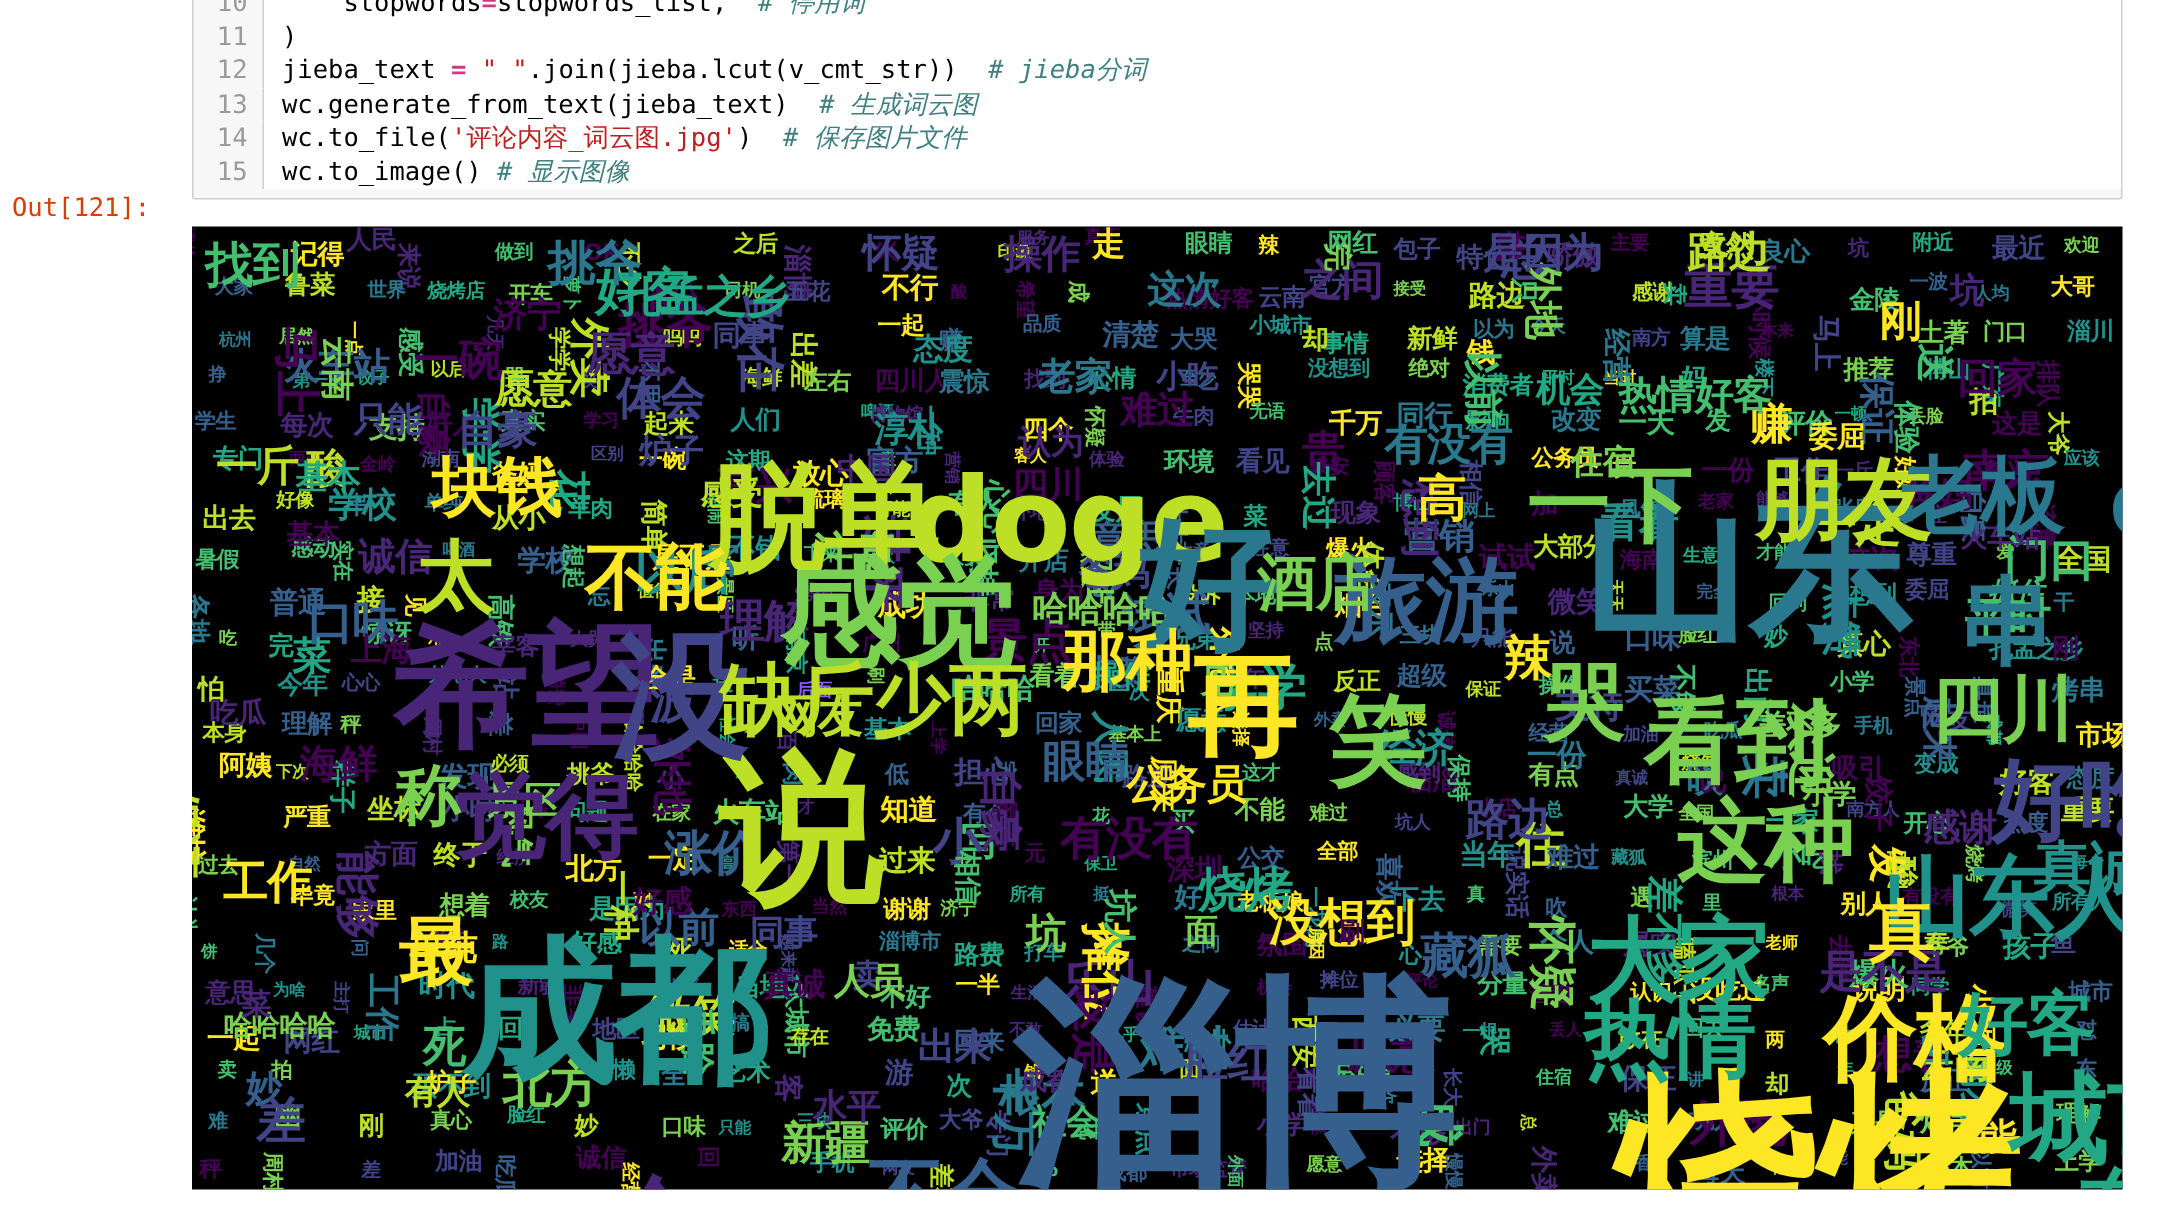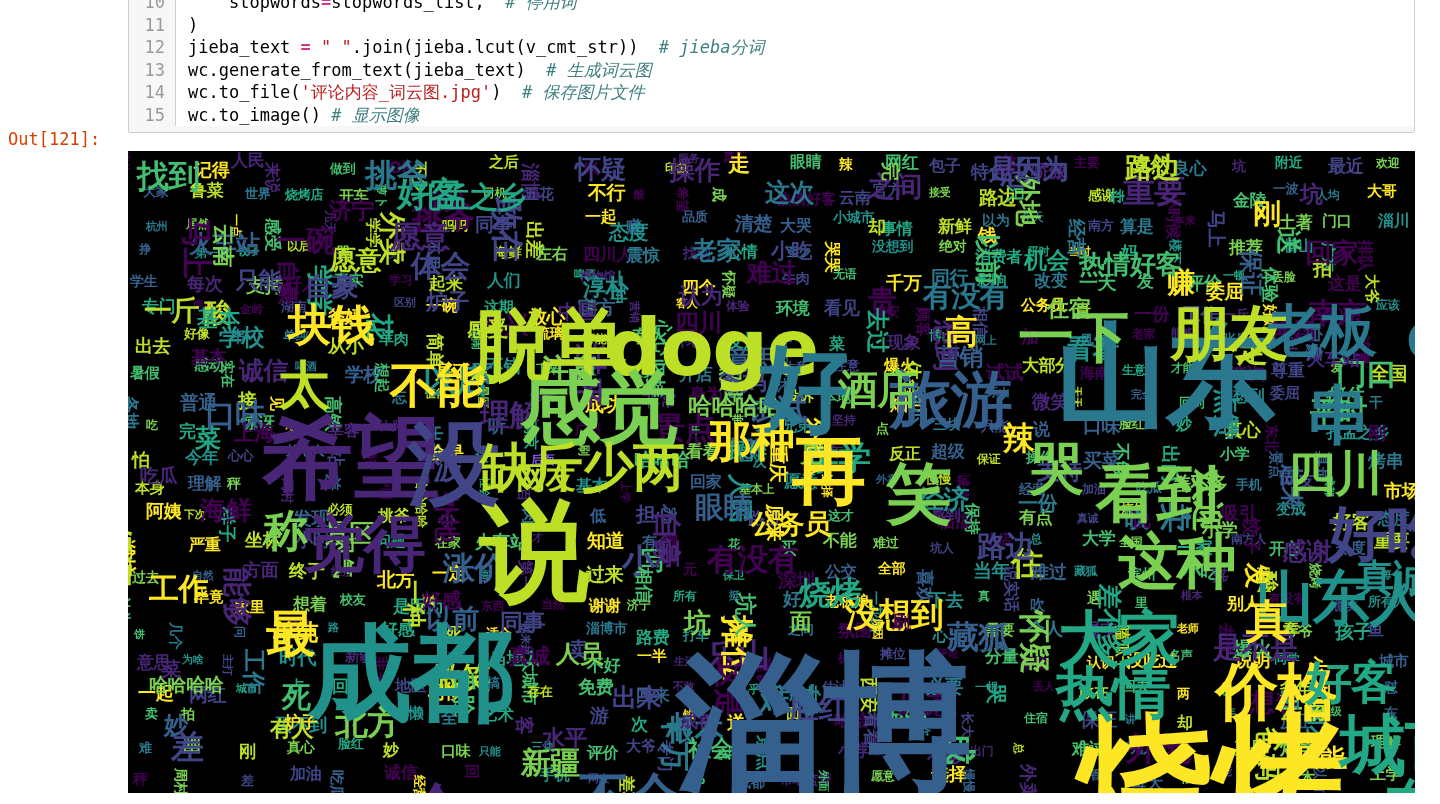--- a/index.html
+++ b/index.html
@@ -491,21 +491,21 @@
       <div class="w" style="left: 1000px; top: 416px; font-size: 14px; color: rgb(68, 191, 112); z-index: 1;">滨州</div>
       <div class="w" style="left: 1054px; top: 411px; font-size: 19px; color: rgb(68, 191, 112); z-index: 1;">小吃</div>
       <div class="w vert" style="left: 1100px; top: 416px; font-size: 16px; color: rgb(72, 37, 118); z-index: 1; transform: rotate(90deg);">找</div>
       <div class="w vert" style="left: 1143px; top: 415px; font-size: 14px; color: rgb(189, 223, 38); z-index: 1; transform: rotate(90deg);">四川</div>
       <div class="w vert" style="left: 1194px; top: 412px; font-size: 13px; color: rgb(122, 209, 81); z-index: 1; transform: rotate(90deg);">烧烤</div>
       <div class="w" style="left: 1253px; top: 418px; font-size: 11px; color: rgb(33, 145, 140); z-index: 1;">每个</div>
       <div class="w vert" style="left: 3px; top: 446px; font-size: 14px; color: rgb(68, 191, 112); z-index: 1; transform: rotate(90deg);">认为</div>
       <div class="w" style="left: 66px; top: 439px; font-size: 15px; color: rgb(253, 231, 36); z-index: 1;">毕竟</div>
       <div class="w" style="left: 107px; top: 449px; font-size: 15px; color: rgb(253, 231, 36); z-index: 1;">家里</div>
       <div class="w" style="left: 165px; top: 445px; font-size: 17px; color: rgb(122, 209, 81); z-index: 1;">想着</div>
-      <div class="w" style="left: 212px; top: 443px; font-size: 13px; color: rgb(68, 191, 112); z-index: 1; font-family: Liberation Mono, monospace;">校友</div>
+      <div class="w" style="left: 212px; top: 443px; font-size: 13px; color: rgb(68, 191, 112); z-index: 1;">校友</div>
       <div class="w" style="left: 265px; top: 447px; font-size: 17px; color: rgb(34, 168, 132); z-index: 1;">是因为</div>
       <div class="w vert" style="left: 306px; top: 443px; font-size: 12px; color: rgb(253, 231, 36); z-index: 1; transform: rotate(90deg);">买</div>
       <div class="w" style="left: 353px; top: 449px; font-size: 12px; color: rgb(68, 1, 84); z-index: 1;">东西</div>
       <div class="w" style="left: 413px; top: 447px; font-size: 12px; color: rgb(68, 1, 84); z-index: 1;">当然</div>
       <div class="w" style="left: 461px; top: 447px; font-size: 16px; color: rgb(253, 231, 36); z-index: 1;">谢谢</div>
       <div class="w" style="left: 499px; top: 448px; font-size: 12px; color: rgb(122, 209, 81); z-index: 1;">济宁</div>
       <div class="w" style="left: 545px; top: 439px; font-size: 12px; color: rgb(34, 168, 132); z-index: 1;">所有</div>
       <div class="w" style="left: 601px; top: 439px; font-size: 11px; color: rgb(42, 120, 142); z-index: 1;">挺</div>
       <div class="w" style="left: 655px; top: 439px; font-size: 18px; color: rgb(42, 120, 142); z-index: 1;">好</div>
       <div class="w" style="left: 697px; top: 443px; font-size: 15px; color: rgb(253, 231, 36); z-index: 1;">老板娘</div>

